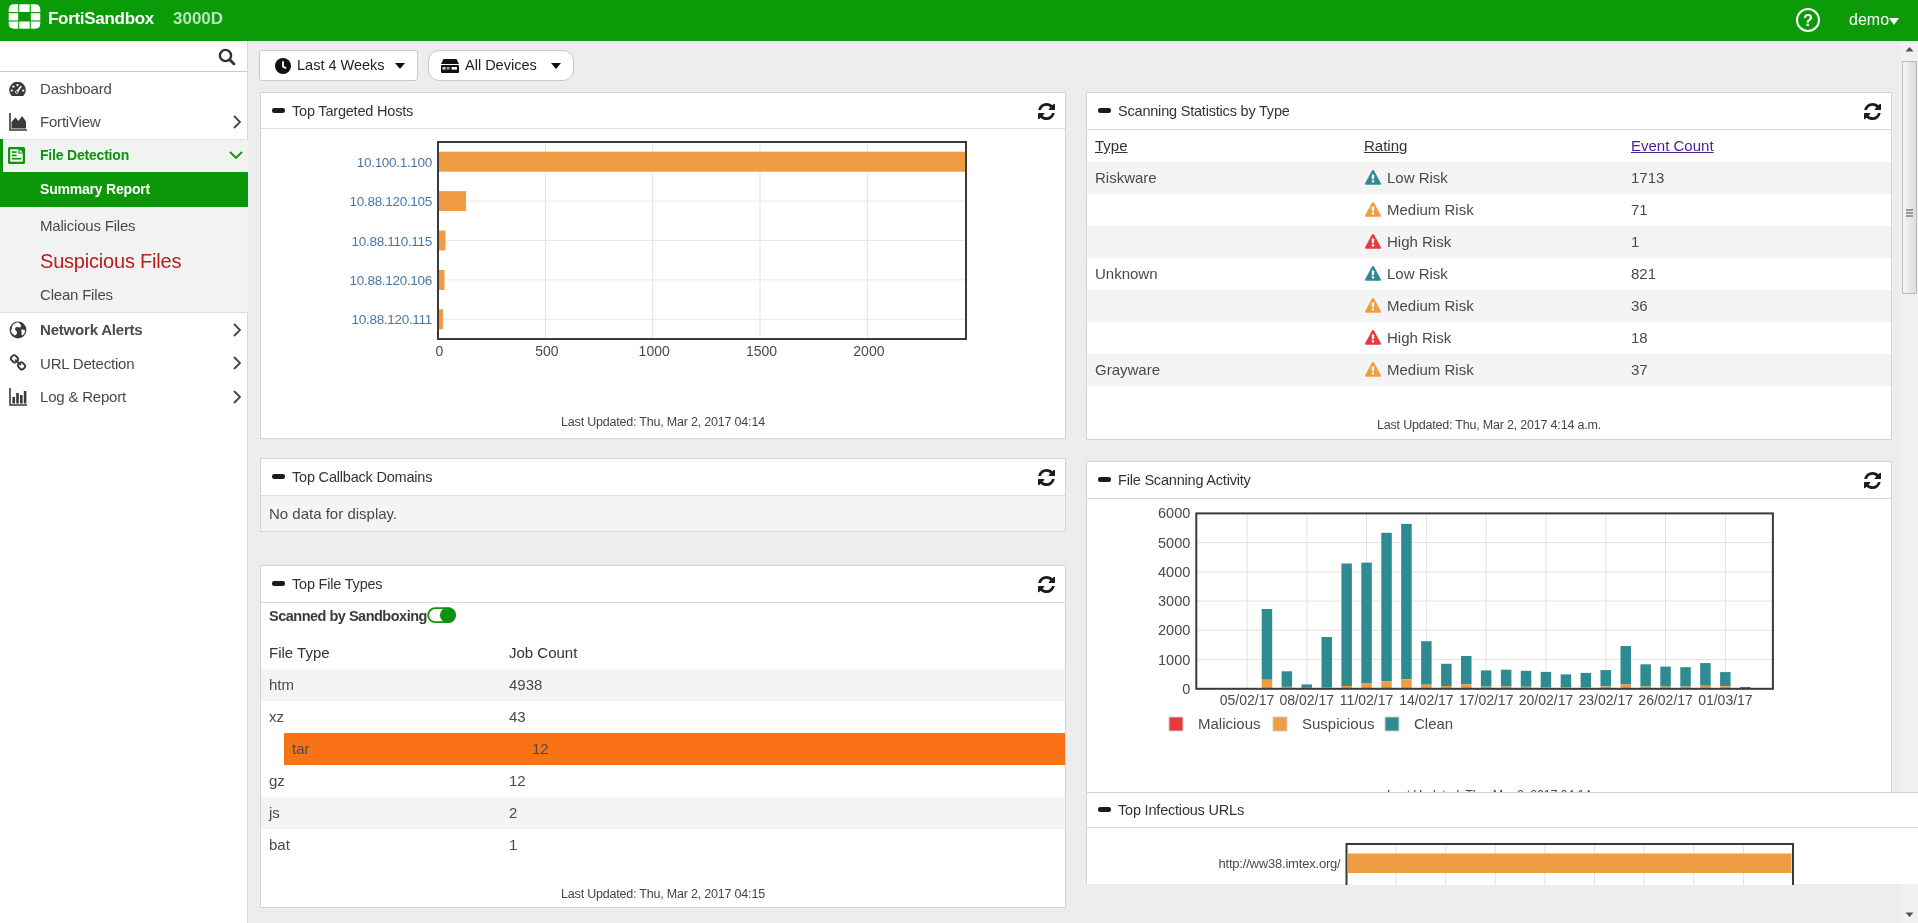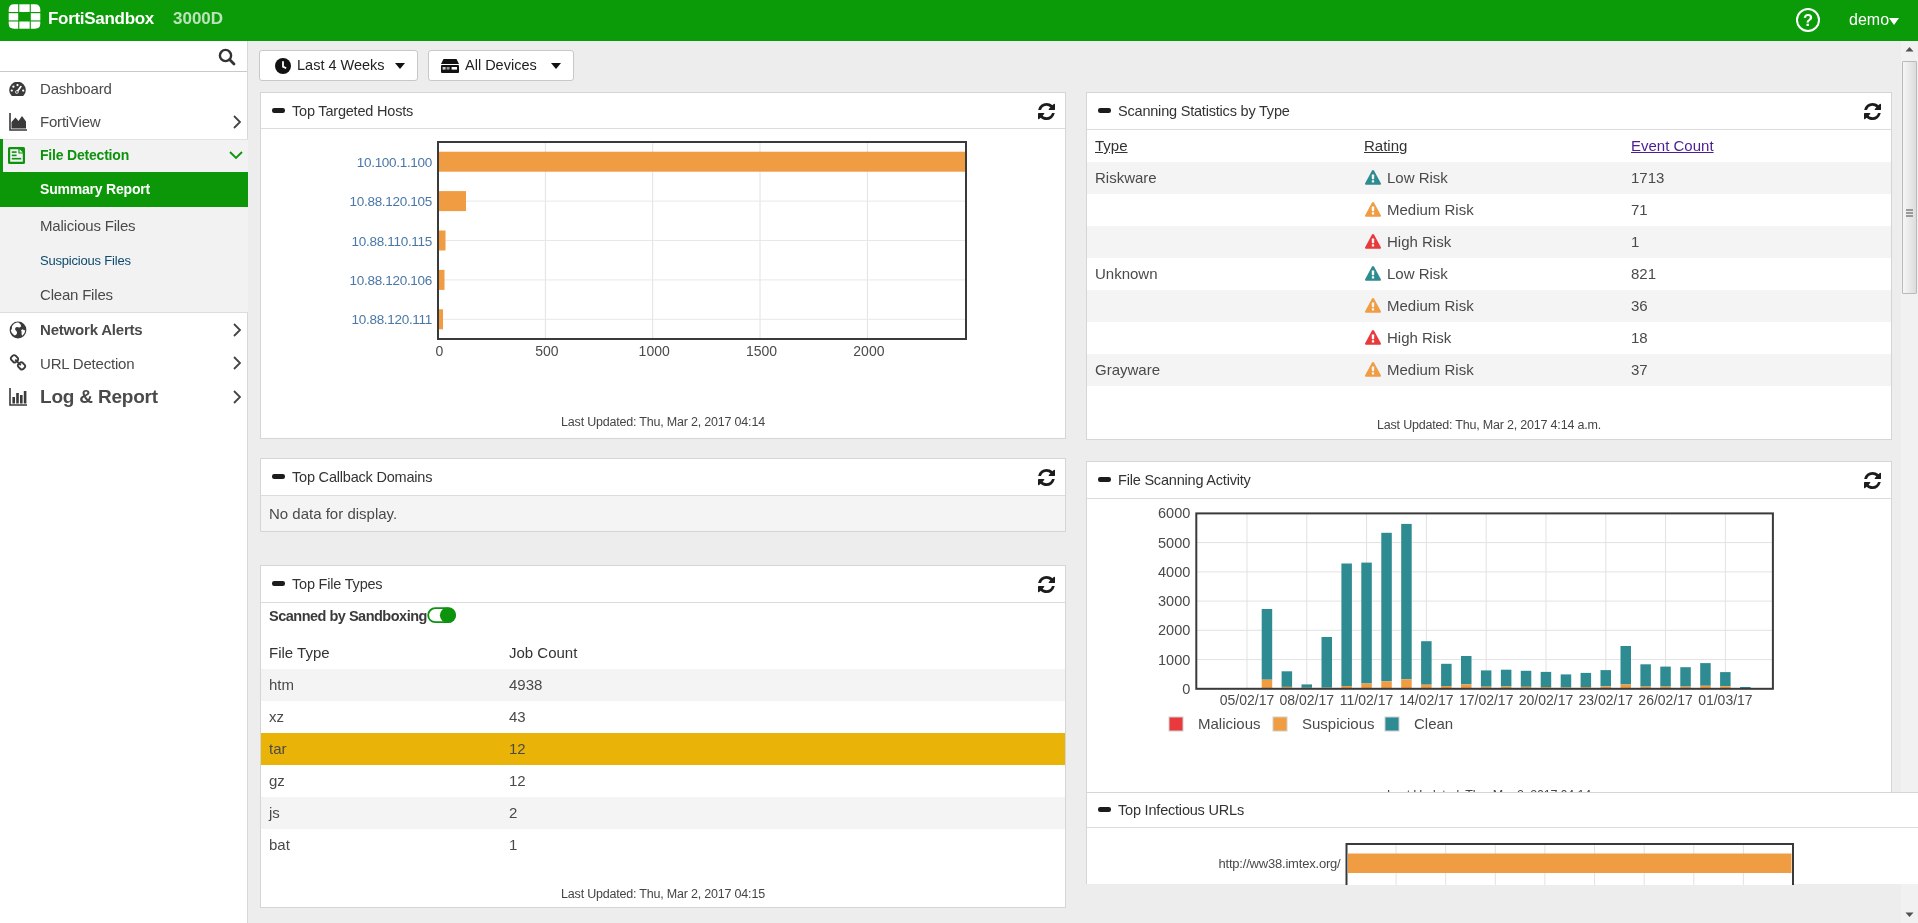--- a/index.html
+++ b/index.html
@@ -76,21 +76,21 @@
       <path d="M1 2 L7 8 L13 2" fill="none" stroke="#0e930e" stroke-width="1.8"></path>
     </svg>
   </div>
 <div class="abs" style="left:0;top:172.3px;width:248px;height:34.7px;background:#0c9708;">
     <div class="abs" style="left:40px;top:0;height:34.7px;line-height:34.7px;font-size:14px;letter-spacing:-0.2px;font-weight:bold;color:#fff;white-space:nowrap">Summary Report</div>
   </div>
 <div class="abs" style="left:0;top:208.8px;width:248px;height:34.8px;">
     <div class="abs" style="left:40px;top:0;height:34.8px;line-height:34.8px;font-size:15px;letter-spacing:-0.2px;font-weight:normal;color:#4a4a4a;white-space:nowrap">Malicious Files</div>
   </div>
 <div class="abs" style="left:0;top:243.6px;width:248px;height:34.8px;">
-    <div class="abs" style="left:40px;top:0;height:34.8px;line-height:34.8px;font-size:13px;letter-spacing:-0.2px;font-weight:normal;color:#0c4a6e;white-space:nowrap">Suspicious Files</div>
+    <div class="abs" style="left:40px;top:0;height:34.8px;line-height:34.8px;font-size:20px;letter-spacing:-0.2px;font-weight:normal;color:#b91c1c;white-space:nowrap">Suspicious Files</div>
   </div>
 <div class="abs" style="left:0;top:278.4px;width:248px;height:34.8px;">
     <div class="abs" style="left:40px;top:0;height:34.8px;line-height:34.8px;font-size:15px;letter-spacing:-0.2px;font-weight:normal;color:#4a4a4a;white-space:nowrap">Clean Files</div>
   </div>
 <div class="abs" style="left:0;top:313.2px;width:248px;height:33.4px;">
     <div class="abs" style="left:40px;top:0;height:33.4px;line-height:33.4px;font-size:15px;letter-spacing:-0.2px;font-weight:bold;color:#4a4a4a;white-space:nowrap">Network Alerts</div>
     <svg class="abs" style="left:9px;top:50%;margin-top:-9px" width="18" height="18" viewBox="0 0 18 18">
       <circle cx="9" cy="9" r="8.4" fill="#3a3a3a"></circle>
       <path d="M9.5 1.5 Q12 3.2 12.2 5.2 Q11 6.8 9.2 6.3 Q7.2 5.7 6.3 7 Q5.6 8.2 6.8 9.4 Q8.4 10.6 8 12.2 Q7.6 13.8 5.6 14.6 Q2.4 12.9 1.8 9.5 Q3.3 7.8 3 5.3 Q4.6 2.4 7.8 1.6 Z M13.6 8.2 Q15.3 9.8 16.2 9.2 Q16.1 12.6 13.4 14.8 Q12.2 13.6 12.6 11.8 Q12.9 10.4 12 9.6 Q12.6 8.4 13.6 8.2 Z" fill="#fff"></path>
     </svg>
@@ -101,21 +101,21 @@
 <div class="abs" style="left:0;top:346.6px;width:248px;height:33.4px;">
     <div class="abs" style="left:40px;top:0;height:33.4px;line-height:33.4px;font-size:15px;letter-spacing:-0.2px;font-weight:normal;color:#4a4a4a;white-space:nowrap">URL Detection</div>
     <svg class="abs" style="left:9px;top:50%;margin-top:-9px" width="18" height="18" viewBox="0 0 1792 1792">
       <path fill="#3a3a3a" d="M1520 1216q0-40-28-68l-208-208q-28-28-68-28-42 0-72 32 3 3 19 18.5t21.5 21.5 15 19 13 25.5 3.5 27.5q0 40-28 68t-68 28q-15 0-27.5-3.5t-25.5-13-19-15-21.5-21.5-18.5-19q-33 31-33 73 0 40 28 68l206 207q27 27 68 27 40 0 68-26l147-146q28-28 28-67zm-703-705q0-40-28-68L583 236q-28-28-68-28-39 0-68 27L300 381q-28 28-28 67 0 40 28 68l208 208q27 27 68 27 42 0 72-31-3-3-19-18.5T607.5 680t-15-19-13-25.5T576 608q0-40 28-68t68-28q15 0 27.5 3.5t25.5 13 19 15 21.5 21.5 18.5 19q33-31 33-73zm895 705q0 120-85 203l-147 146q-83 83-203 83-121 0-204-85l-206-207q-83-83-83-203 0-123 88-209l-88-88q-86 88-208 88-120 0-204-84L164 653q-84-84-84-204t85-203L312 100q83-83 203-83 121 0 204 85l206 207q83 83 83 203 0 123-88 209l88 88q86-88 208-88 120 0 204 84l208 208q84 84 84 204z"></path>
     </svg>
     <svg class="abs" style="left:232px;top:50%;margin-top:-7px" width="10" height="14" viewBox="0 0 10 14">
       <path d="M2 1 L8 7 L2 13" fill="none" stroke="#444" stroke-width="1.8"></path>
     </svg>
   </div>
 <div class="abs" style="left:0;top:380px;width:248px;height:33.4px;">
-    <div class="abs" style="left:40px;top:0;height:33.4px;line-height:33.4px;font-size:19px;letter-spacing:-0.2px;font-weight:bold;color:#4a4a4a;white-space:nowrap">Log &amp; Report</div>
+    <div class="abs" style="left:40px;top:0;height:33.4px;line-height:33.4px;font-size:15px;letter-spacing:-0.2px;font-weight:normal;color:#4a4a4a;white-space:nowrap">Log &amp; Report</div>
     <svg class="abs" style="left:9px;top:50%;margin-top:-9px" width="19" height="18" viewBox="0 0 19 18">
       <path d="M1 0 L1 17 L18 17" stroke="#3a3a3a" stroke-width="1.6" fill="none"></path>
       <rect x="3.4" y="9" width="2.6" height="6.5" fill="#3a3a3a"></rect>
       <rect x="7.2" y="5" width="2.6" height="10.5" fill="#3a3a3a"></rect>
       <rect x="11" y="7" width="2.6" height="8.5" fill="#3a3a3a"></rect>
       <rect x="14.8" y="3" width="2.6" height="12.5" fill="#3a3a3a"></rect>
     </svg>
     <svg class="abs" style="left:232px;top:50%;margin-top:-7px" width="10" height="14" viewBox="0 0 10 14">
       <path d="M2 1 L8 7 L2 13" fill="none" stroke="#444" stroke-width="1.8"></path>
     </svg>
@@ -134,21 +134,21 @@
       </svg></div>
 </div>
 <div class="abs" style="left:259px;top:50px;width:159px;height:31px;background:#fff;border:1px solid #c8c8c8;border-radius:3px">
 <svg class="abs" style="left:15px;top:7px" width="16" height="16" viewBox="0 0 16 16">
       <circle cx="8" cy="8" r="8" fill="#111"></circle>
       <path d="M8 3.2 L8 8.6 L11.2 10.2" stroke="#fff" stroke-width="1.8" fill="none"></path>
     </svg>
 <div class="abs" style="left:37px;top:0;height:29px;line-height:29px;font-size:14.5px;color:#222">Last 4 Weeks</div>
 <div class="abs" style="left:135px;top:12px;width:0;height:0;border-left:5.5px solid transparent;border-right:5.5px solid transparent;border-top:6.5px solid #111"></div>
 </div>
-<div class="abs" style="left:428px;top:50px;width:146px;height:31px;background:#fff;border:1px solid #c8c8c8;border-radius:3px">
+<div class="abs" style="left:428px;top:50px;width:146px;height:31px;background:#fff;border:1px solid #c8c8c8;border-radius:11px">
 <svg class="abs" style="left:12px;top:8px" width="18" height="14" viewBox="0 0 18 14">
       <path d="M2.5 0 L15.5 0 L18 5 L0 5 Z" fill="#111"></path>
       <rect x="0" y="6" width="18" height="8" rx="1" fill="#111"></rect>
       <rect x="1.6" y="8" width="3" height="2.6" fill="#cfcfcf"></rect>
       <rect x="5.6" y="8" width="3" height="2.6" fill="#9a9a9a"></rect>
       <rect x="10.6" y="8" width="5.4" height="2.6" fill="#fff"></rect>
     </svg>
 <div class="abs" style="left:36px;top:0;height:29px;line-height:29px;font-size:14.5px;color:#222">All Devices</div>
 <div class="abs" style="left:122px;top:12px;width:0;height:0;border-left:5.5px solid transparent;border-right:5.5px solid transparent;border-top:6.5px solid #111"></div>
 </div>
@@ -296,21 +296,21 @@
 <div class="cell" style="left:8px;top:71px;height:32px;line-height:32px;color:#333">File Type</div>
 <div class="cell" style="left:248px;top:71px;height:32px;line-height:32px;color:#333">Job Count</div>
 <div class="row" style="top:103px;height:32px;background:#f4f4f4;">
 <div class="cell" style="left:8px;top:0;height:32px;line-height:32px">htm</div>
 <div class="cell" style="left:248px;top:0;height:32px;line-height:32px">4938</div>
 </div>
 <div class="row" style="top:135px;height:32px;">
 <div class="cell" style="left:8px;top:0;height:32px;line-height:32px">xz</div>
 <div class="cell" style="left:248px;top:0;height:32px;line-height:32px">43</div>
 </div>
-<div class="row" style="top:167px;height:32px;background:#eab308;">
+<div class="row" style="top:167px;height:32px;background:#f97316;margin-left:23px;">
 <div class="cell" style="left:8px;top:0;height:32px;line-height:32px">tar</div>
 <div class="cell" style="left:248px;top:0;height:32px;line-height:32px">12</div>
 </div>
 <div class="row" style="top:199px;height:32px;">
 <div class="cell" style="left:8px;top:0;height:32px;line-height:32px">gz</div>
 <div class="cell" style="left:248px;top:0;height:32px;line-height:32px">12</div>
 </div>
 <div class="row" style="top:231px;height:32px;background:#f4f4f4;">
 <div class="cell" style="left:8px;top:0;height:32px;line-height:32px">js</div>
 <div class="cell" style="left:248px;top:0;height:32px;line-height:32px">2</div>

